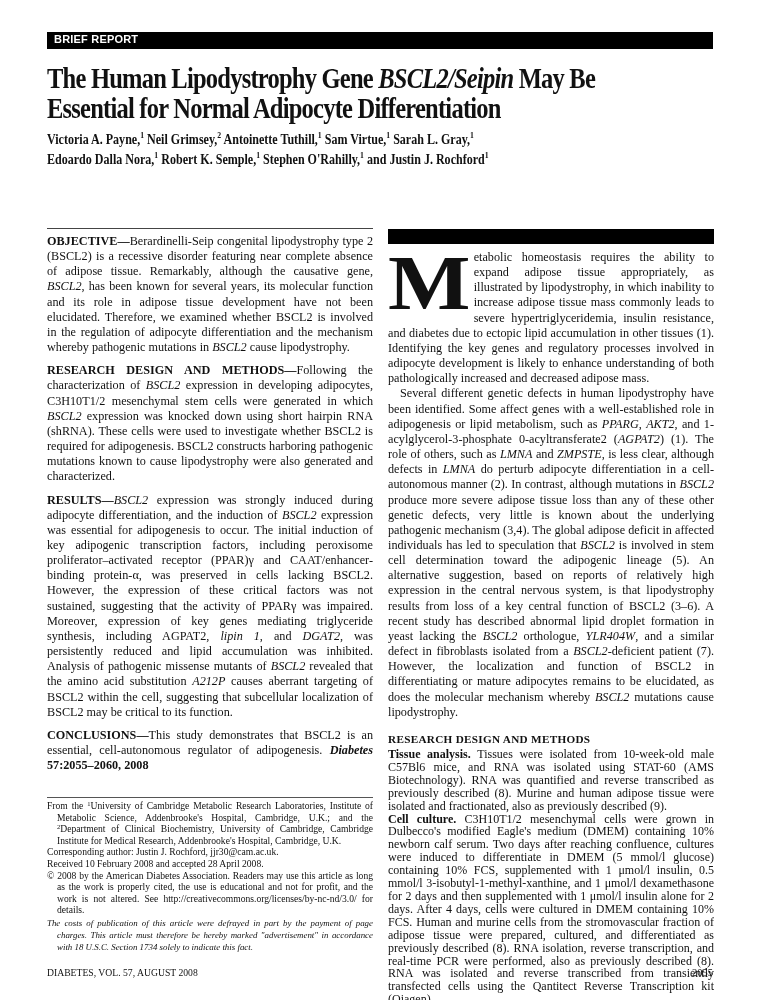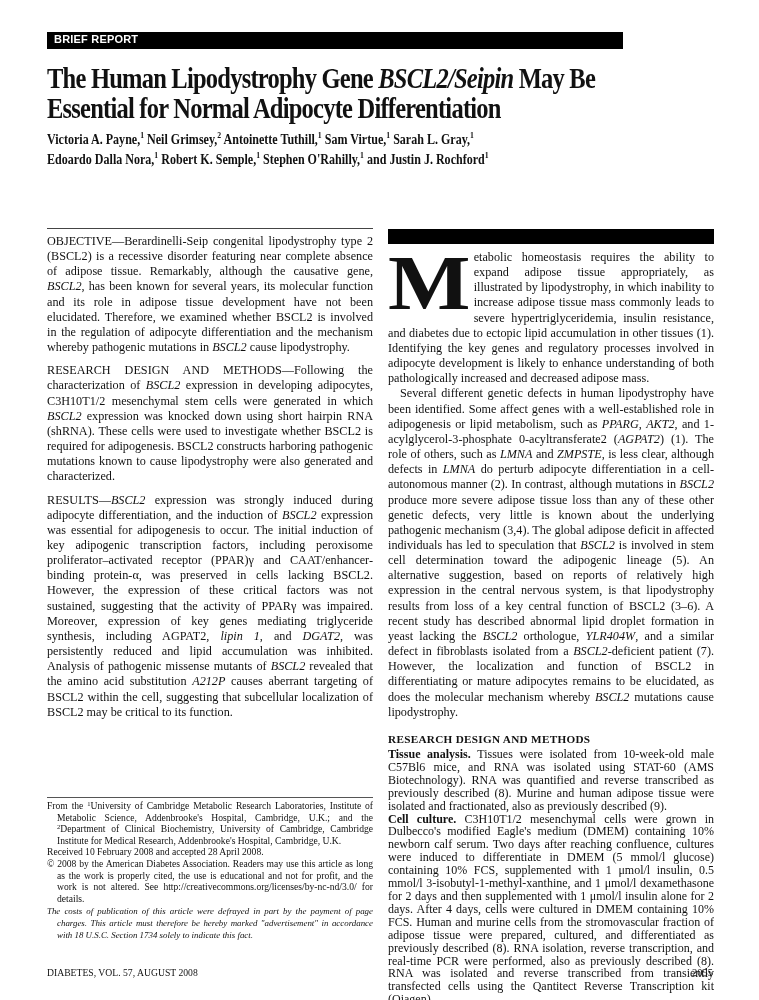--- a/index.html
+++ b/index.html
@@ -1,26 +1,26 @@
 <!DOCTYPE html>
 <html><head>
 <meta charset="utf-8">
 <style>
   html, body { margin: 0; padding: 0; background: #ffffff; }
   body { width: 759px; height: 1000px; position: relative; overflow: hidden; color: #111; font-family: "Liberation Serif", "DejaVu Serif", serif; }
-  .hdr-bar { position: absolute; left: 47px; top: 32px; width: 576px; height: 17px; background: #000; }
+  .hdr-bar { position: absolute; left: 47px; top: 32px; width: 666px; height: 17px; background: #000; }
   .hdr-bar span { position: absolute; left: 7px; top: 1px; color: #fff; font-family: "Liberation Sans", "DejaVu Sans", sans-serif; font-weight: bold; font-size: 11px; letter-spacing: 0.2px; }
   .title { position: absolute; left: 47px; top: 64px; width: 680px; margin: 0; font-family: "Liberation Serif", serif; font-weight: bold; font-size: 28.5px; line-height: 30px; letter-spacing: -0.9px; transform: scaleX(0.86); transform-origin: left top; white-space: nowrap; }
   .title i { font-style: italic; }
   .authors { position: absolute; left: 47px; top: 130px; width: 720px; font-weight: bold; font-size: 14px; line-height: 20px; transform: scaleX(0.86); transform-origin: left top; white-space: nowrap; }
   .authors sup { font-size: 9px; vertical-align: 6px; line-height: 0; }
   .left-rule { position: absolute; left: 47px; top: 228px; width: 326px; height: 1px; background: #444; }
   .abstract { position: absolute; left: 47px; top: 234px; width: 326px; font-size: 12.2px; line-height: 15.15px; text-align: justify; }
   .abstract p { margin: 0 0 8px 0; }
-  .abstract b.h { font-weight: normal; }
+  .abstract b.h { font-weight: bold; }
   .abstract i { font-style: italic; }
   .cite-bold { font-weight: bold; }
   .foot-rule { position: absolute; left: 47px; top: 797px; width: 326px; height: 1px; background: #555; }
   .footnotes { position: absolute; left: 47px; top: 800px; width: 326px; font-size: 9.6px; line-height: 11.6px; text-align: justify; }
   .footnotes p { margin: 0; padding-left: 10px; text-indent: -10px; }
   .footnotes sup { font-size: 6.5px; vertical-align: 3px; line-height: 0; }
   .footnotes .small-it { font-style: italic; font-size: 8.9px; line-height: 12px; margin-top: 1px; }
   .right-bar { position: absolute; left: 388px; top: 229px; width: 326px; height: 15px; background: #000; }
   .intro { position: absolute; left: 388px; top: 250px; width: 326px; font-size: 12.2px; line-height: 15.15px; text-align: justify; }
   .intro p { margin: 0; }
@@ -54,26 +54,28 @@
     <span><span>Edoardo Dalla Nora,</span><sup>1</sup></span><span><span> Robert K. Semple,</span><sup>1</sup></span><span><span> Stephen O'Rahilly,</span><sup>1</sup></span><span><span> and Justin J. Rochford</span><sup>1</sup></span>
   </div>
 </div>
 
 <div class="left-rule"></div>
 
 <div class="abstract">
   <p><b class="h">OBJECTIVE—</b><span>Berardinelli-Seip congenital lipodystrophy type 2 (BSCL2) is a recessive disorder featuring near complete absence of adipose tissue. Remarkably, although the causative gene, </span><i>BSCL2</i><span>, has been known for several years, its molecular function and its role in adipose tissue development have not been elucidated. Therefore, we examined whether BSCL2 is involved in the regulation of adipocyte differentiation and the mechanism whereby pathogenic mutations in </span><i>BSCL2</i><span> cause lipodystrophy.</span></p>
   <p><b class="h">RESEARCH DESIGN AND METHODS—</b><span>Following the characterization of </span><i>BSCL2</i><span> expression in developing adipocytes, C3H10T1/2 mesenchymal stem cells were generated in which </span><i>BSCL2</i><span> expression was knocked down using short hairpin RNA (shRNA). These cells were used to investigate whether BSCL2 is required for adipogenesis. BSCL2 constructs harboring pathogenic mutations known to cause lipodystrophy were also generated and characterized.</span></p>
   <p><b class="h">RESULTS—</b><i>BSCL2</i><span> expression was strongly induced during adipocyte differentiation, and the induction of </span><i>BSCL2</i><span> expression was essential for adipogenesis to occur. The initial induction of key adipogenic transcription factors, including peroxisome proliferator–activated receptor (PPAR)γ and CAAT/enhancer-binding protein-α, was preserved in cells lacking BSCL2. However, the expression of these critical factors was not sustained, suggesting that the activity of PPARγ was impaired. Moreover, expression of key genes mediating triglyceride synthesis, including AGPAT2, </span><i>lipin 1</i><span>, and </span><i>DGAT2</i><span>, was persistently reduced and lipid accumulation was inhibited. Analysis of pathogenic missense mutants of </span><i>BSCL2</i><span> revealed that the amino acid substitution </span><i>A212P</i><span> causes aberrant targeting of BSCL2 within the cell, suggesting that subcellular localization of BSCL2 may be critical to its function.</span></p>
+  <p><b class="h">CONCLUSIONS—</b><span>This study demonstrates that BSCL2 is an essential, cell-autonomous regulator of adipogenesis. </span><b class="cite-bold"><i>Diabetes</i><span> 57:2055–2060, 2008</span></b></p>
 </div>
 
 <div class="foot-rule"></div>
 
 <div class="footnotes">
   <p><span>From the </span><sup>1</sup><span>University of Cambridge Metabolic Research Laboratories, Institute of Metabolic Science, Addenbrooke's Hospital, Cambridge, U.K.; and the </span><sup>2</sup><span>Department of Clinical Biochemistry, University of Cambridge, Cambridge Institute for Medical Research, Addenbrooke's Hospital, Cambridge, U.K.</span></p>
+  <p>Corresponding author: Justin J. Rochford, jjr30@cam.ac.uk.</p>
   <p>Received 10 February 2008 and accepted 28 April 2008.</p>
   <p>© 2008 by the American Diabetes Association. Readers may use this article as long as the work is properly cited, the use is educational and not for profit, and the work is not altered. See http://creativecommons.org/licenses/by-nc-nd/3.0/ for details.</p>
   <p class="small-it">The costs of publication of this article were defrayed in part by the payment of page charges. This article must therefore be hereby marked "advertisement" in accordance with 18 U.S.C. Section 1734 solely to indicate this fact.</p>
 </div>
 
 <div class="right-bar"></div>
 
 <div class="intro">
   <p><span class="dropcap">M</span><span>etabolic homeostasis requires the ability to expand adipose tissue appropriately, as illustrated by lipodystrophy, in which inability to increase adipose tissue mass commonly leads to severe hypertriglyceridemia, insulin resistance, and diabetes due to ectopic lipid accumulation in other tissues (1). Identifying the key genes and regulatory processes involved in adipocyte development is likely to enhance understanding of both pathologically increased and decreased adipose mass.</span></p>
   <p><span>Several different genetic defects in human lipodystrophy have been identified. Some affect genes with a well-established role in adipogenesis or lipid metabolism, such as </span><i>PPARG</i><span>, </span><i>AKT2</i><span>, and 1-acylglycerol-3-phosphate 0-acyltransferate2 (</span><i>AGPAT2</i><span>) (1). The role of others, such as </span><i>LMNA</i><span> and </span><i>ZMPSTE</i><span>, is less clear, although defects in </span><i>LMNA</i><span> do perturb adipocyte differentiation in a cell-autonomous manner (2). In contrast, although mutations in </span><i>BSCL2</i><span> produce more severe adipose tissue loss than any of these other genetic defects, very little is known about the underlying pathogenic mechanism (3,4). The global adipose deficit in affected individuals has led to speculation that </span><i>BSCL2</i><span> is involved in stem cell determination toward the adipogenic lineage (5). An alternative suggestion, based on reports of relatively high expression in the central nervous system, is that lipodystrophy results from loss of a key central function of BSCL2 (3–6). A recent study has described abnormal lipid droplet formation in yeast lacking the </span><i>BSCL2</i><span> orthologue, </span><i>YLR404W</i><span>, and a similar defect in fibroblasts isolated from a </span><i>BSCL2</i><span>-deficient patient (7). However, the localization and function of BSCL2 in differentiating or mature adipocytes remains to be elucidated, as does the molecular mechanism whereby </span><i>BSCL2</i><span> mutations cause lipodystrophy.</span></p>

